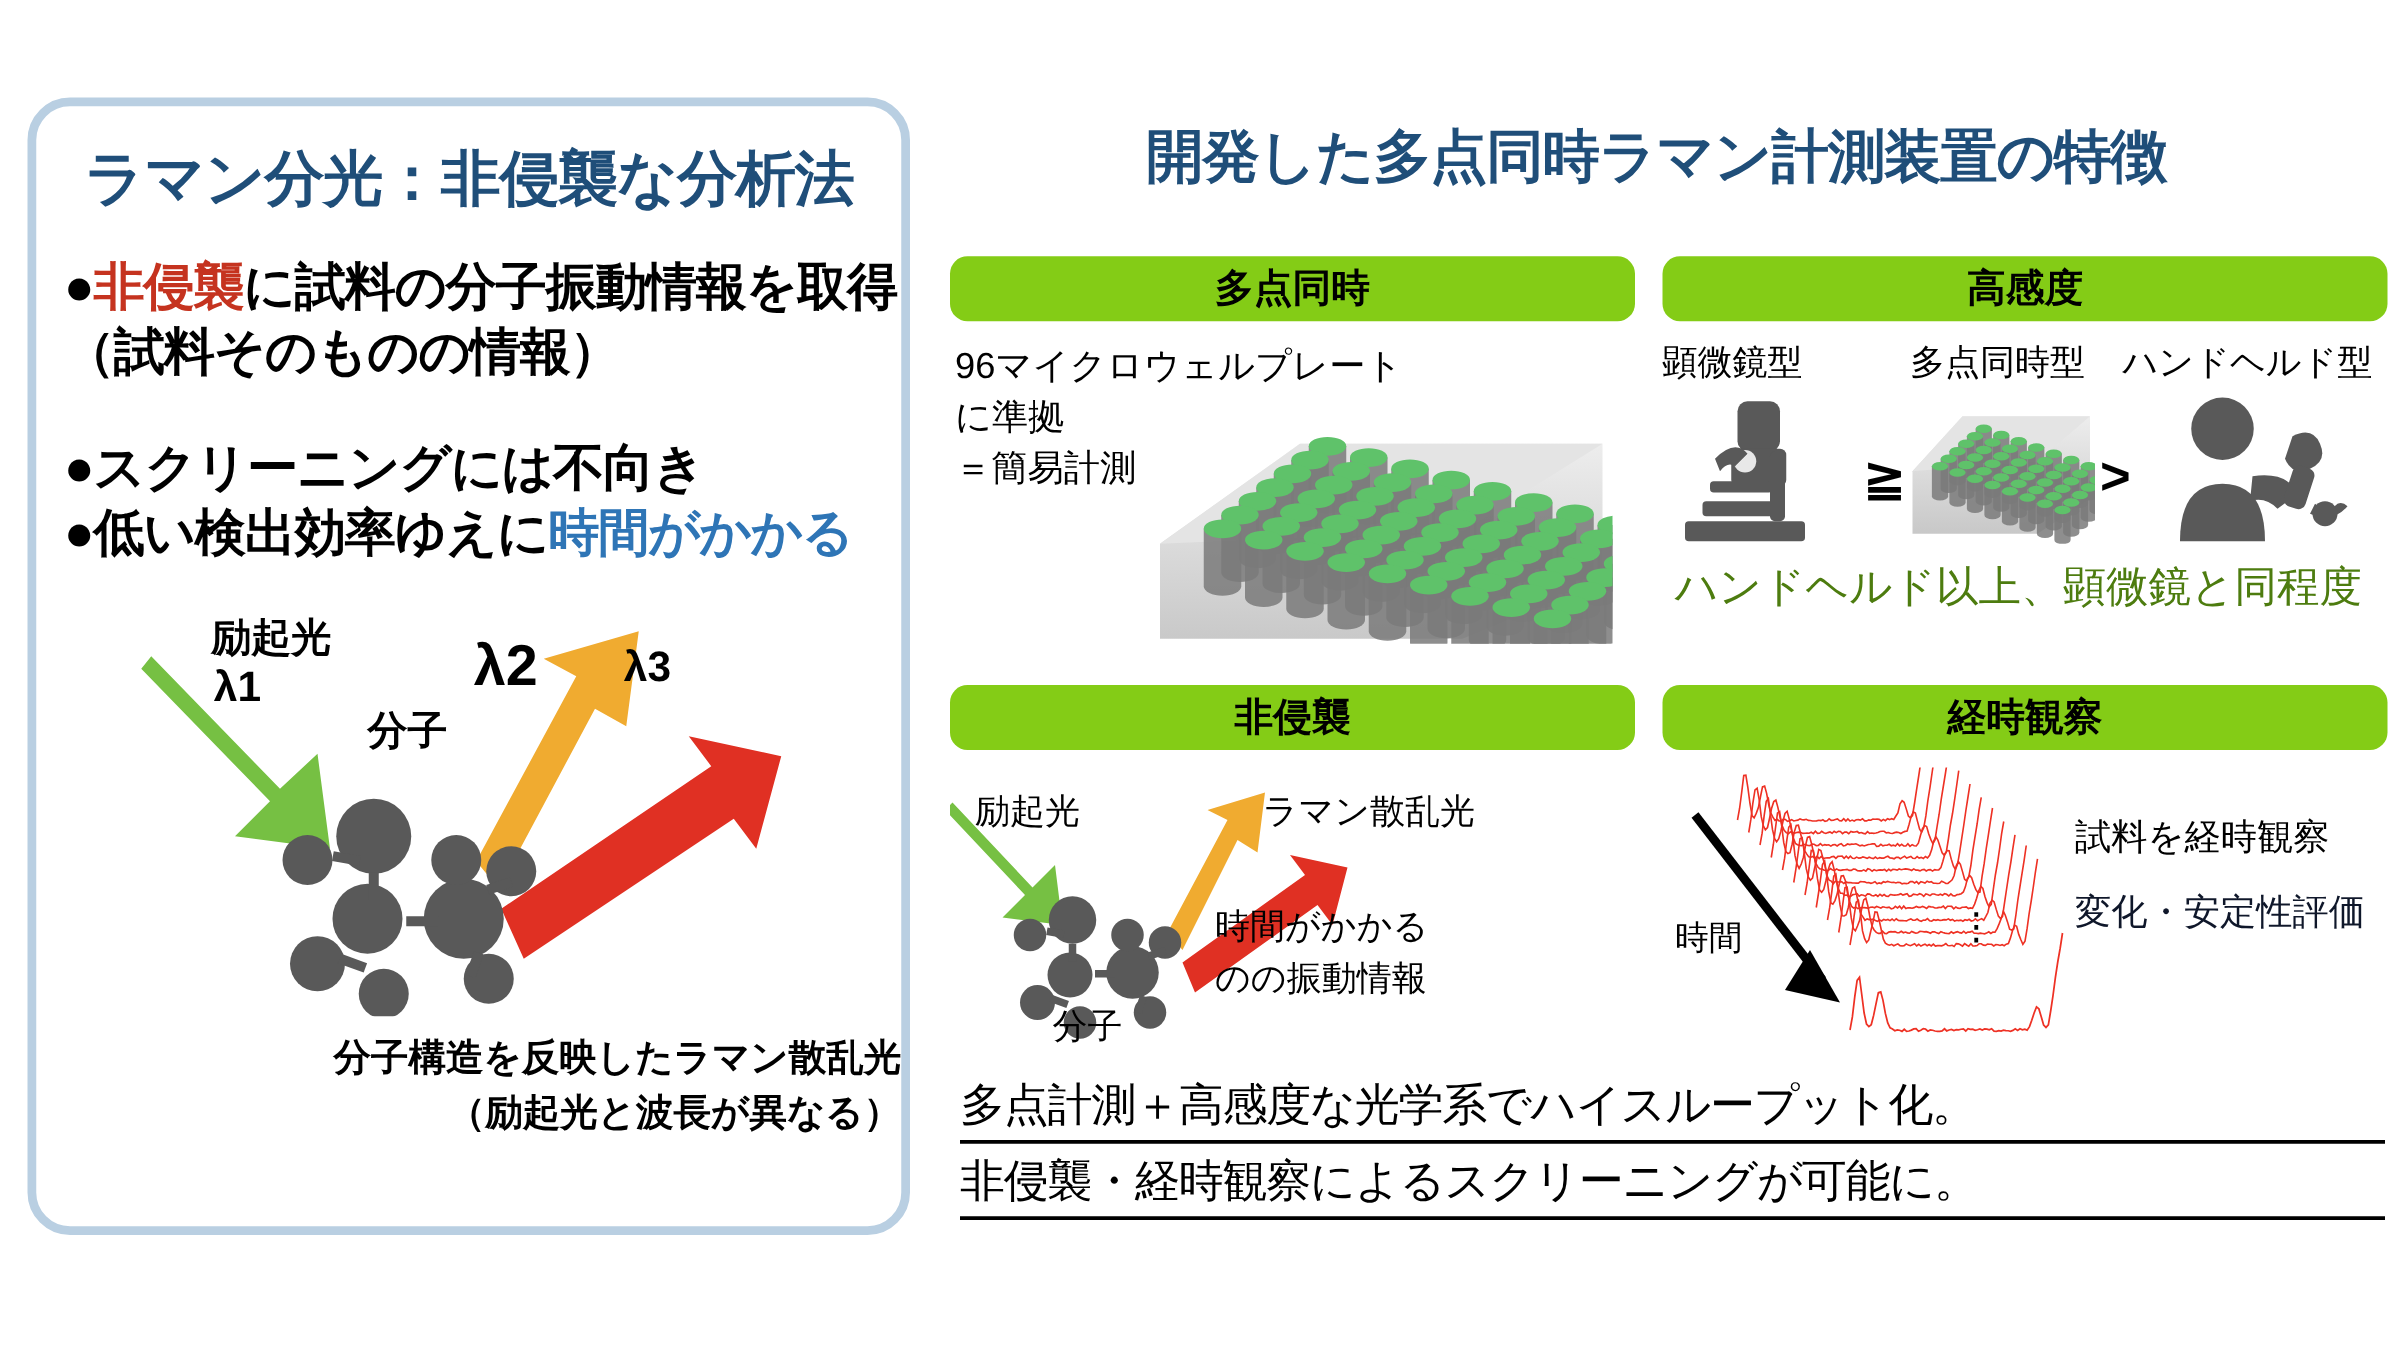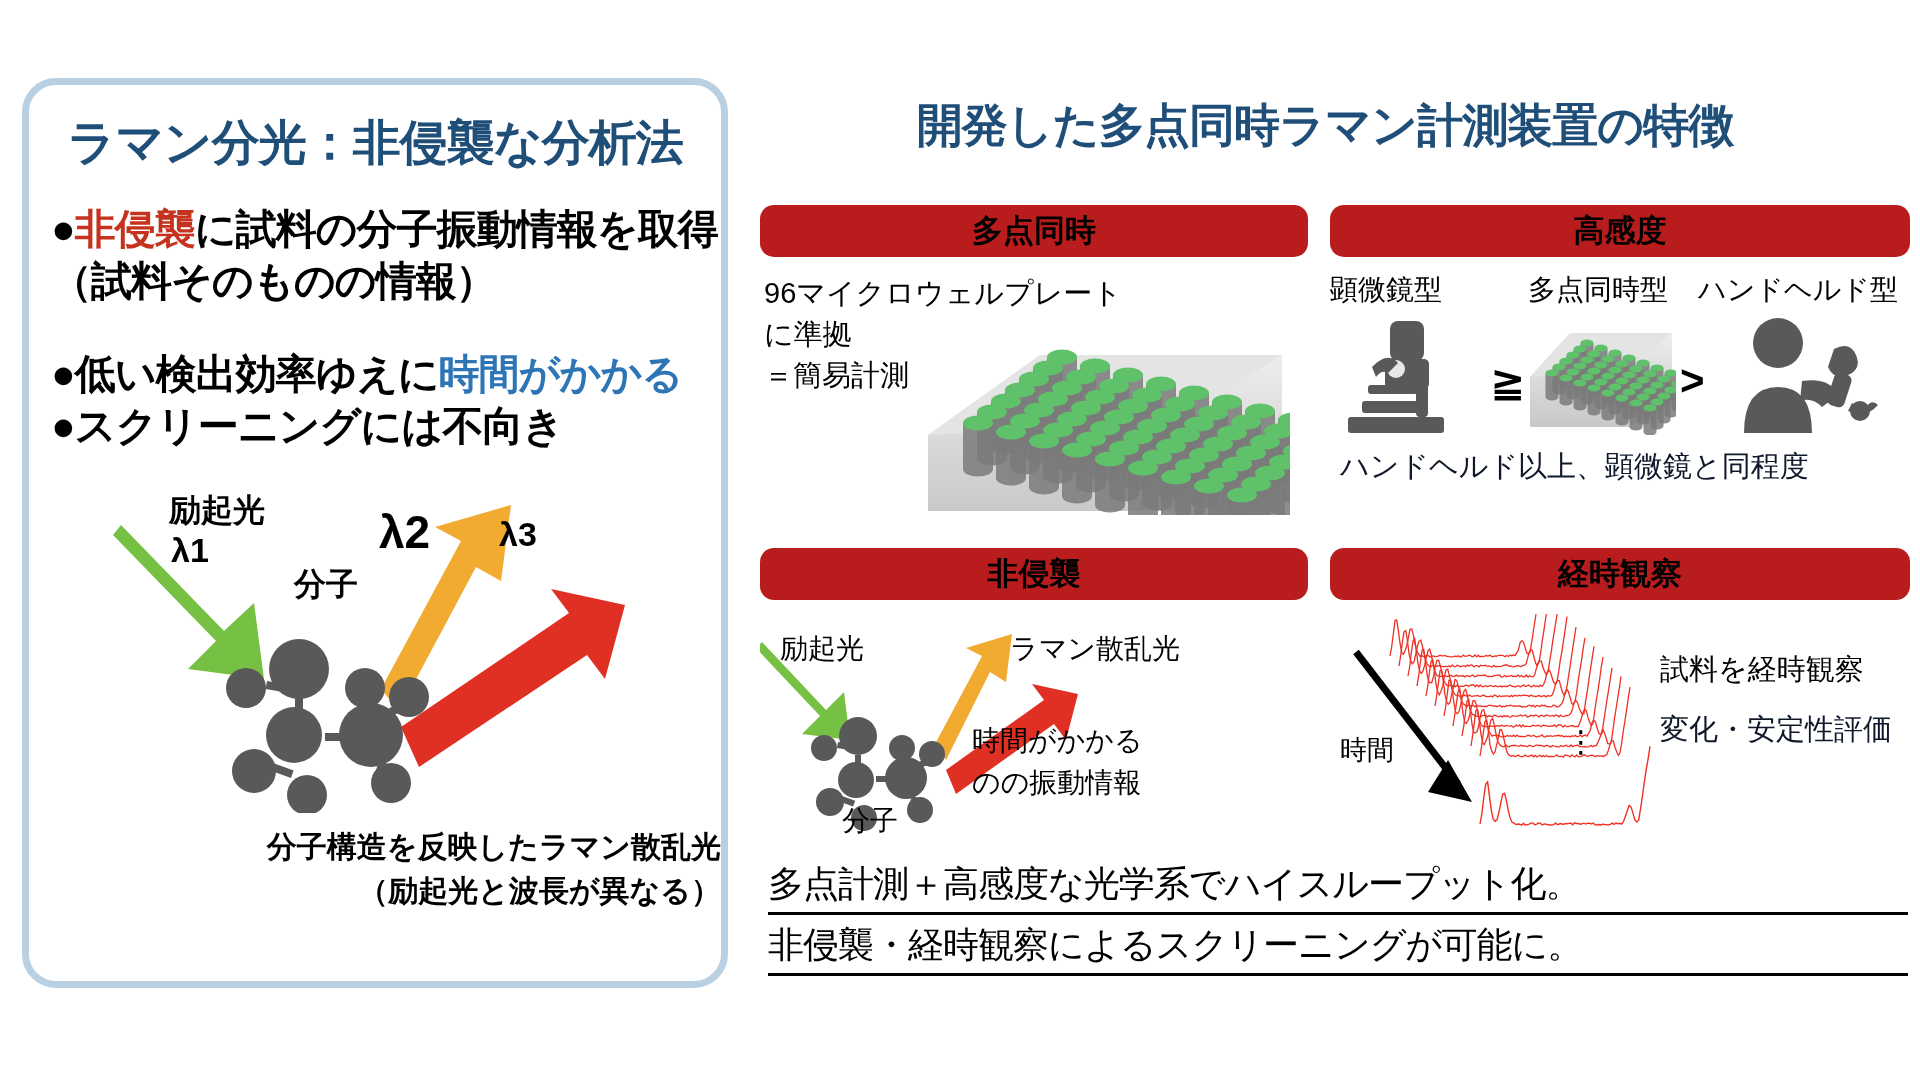--- a/index.html
+++ b/index.html
@@ -45,21 +45,21 @@
     font-size:30px;font-weight:bold;color:#000;line-height:1.45;
   }
 
   
   .right-title{
     position:absolute;left:740px;top:95px;width:1170px;text-align:center;
     font-size:46px;font-weight:bold;color:#1f4e79;letter-spacing:-1px;
   }
   .quad{position:absolute;}
   .q-head{
-    background:#b91c1c;border-radius:14px;height:52px;line-height:52px;
+    background:#84cc16;border-radius:14px;height:52px;line-height:52px;
     text-align:center;font-size:31px;font-weight:bold;color:#000;
   }
   .q-body{position:relative;}
   .q-text{
     font-size:29px;color:#000;line-height:1.42;white-space:nowrap;
   }
 
   
   #quad-multipoint{left:760px;top:205px;width:548px;height:330px;}
   #quad-sensitivity{left:1330px;top:205px;width:580px;height:330px;}
@@ -72,21 +72,21 @@
   
   .sens-labels{position:absolute;top:14px;left:0;width:100%;height:40px;}
   .sens-labels span{position:absolute;font-size:28px;white-space:nowrap;color:#000;}
   .sl-micro{left:0px;}
   .sl-multi{left:198px;color:#e0402a;}
   .sl-hand{left:368px;}
   .sens-row{position:absolute;top:58px;left:0;width:100%;height:120px;}
   .sens-op{position:absolute;font-size:42px;font-weight:bold;color:#000;}
   .op1{left:160px;top:42px;}
   .op2{left:350px;top:42px;}
-  .sens-note{position:absolute;top:190px;left:10px;font-size:29px;color:#0f172a;white-space:nowrap;}
+  .sens-note{position:absolute;top:190px;left:10px;font-size:34px;color:#4d7c0f;white-space:nowrap;}
 
   
   .scene-ni{position:absolute;left:0;top:12px;width:548px;height:230px;}
   .ni-lbl{position:absolute;font-size:28px;color:#000;white-space:nowrap;}
   .ni-exc{left:20px;top:18px;}
   .ni-ram{left:250px;top:18px;}
   .ni-mol{left:82px;top:190px;}
   .ni-p1{left:212px;top:110px;}
   .ni-p2{left:212px;top:152px;}
 
@@ -117,24 +117,24 @@
 
     <div class="bullets">
       <div class="bullet-line">
         <span>●</span><span class="b-red">非侵襲</span><span>に試料の分子振動情報を取得</span>
       </div>
       <div class="bullet-line">
         <span>（試料そのものの情報）</span>
       </div>
       <div class="gap-block"></div>
       <div class="bullet-line">
+        <span>●</span><span>スクリーニングには不向き</span>
+      </div>
+      <div class="bullet-line">
         <span>●</span><span>低い検出効率ゆえに</span><span class="b-blue">時間がかかる</span>
-      </div>
-      <div class="bullet-line">
-        <span>●</span><span>スクリーニングには不向き</span>
       </div>
     </div>
 
     <div class="scene-left">
       <svg width="666" height="330" viewBox="0 0 666 330">
 
         <g>
           <path d="M72 42 L175 148 L205 120 L215 196 L139 186 L167 158 L64 52 Z" fill="#76c043"></path>
         </g>
 

